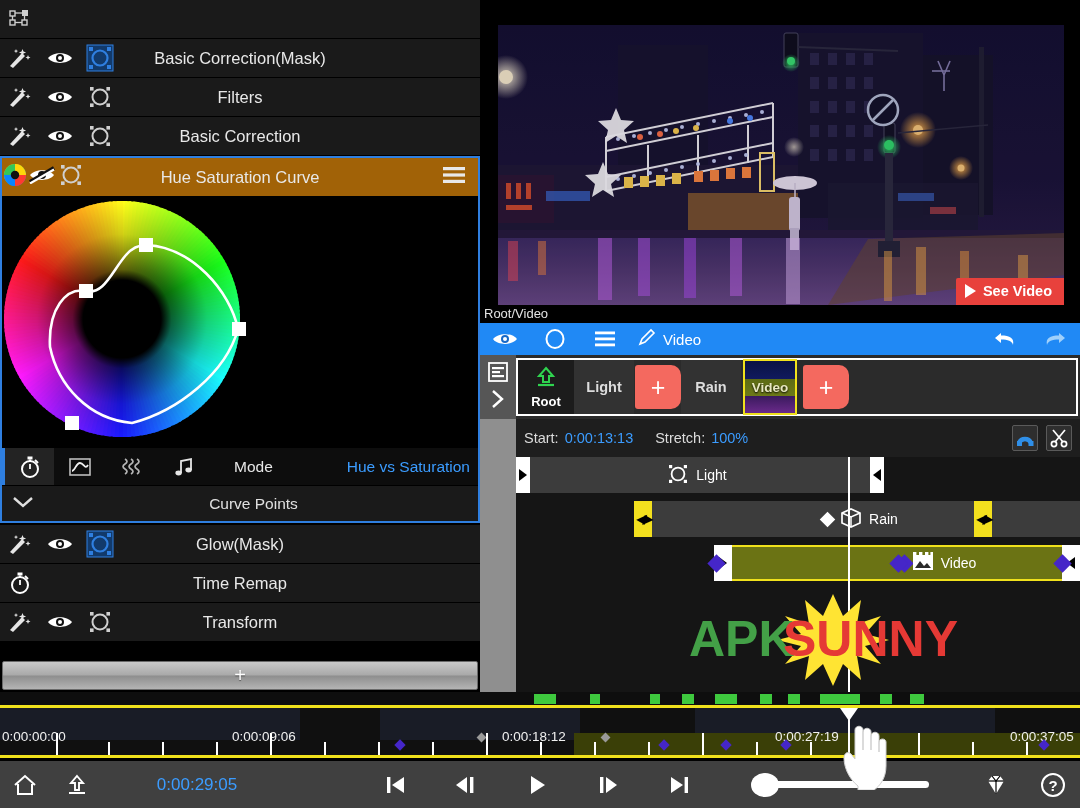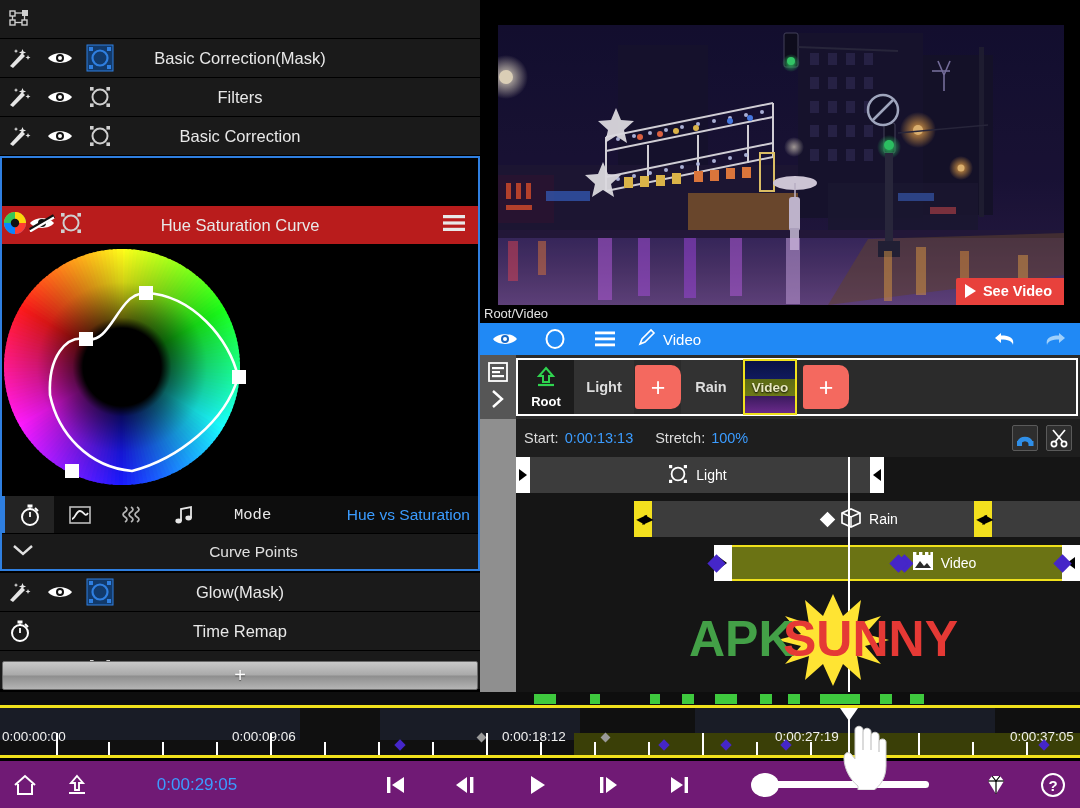--- a/index.html
+++ b/index.html
@@ -43,36 +43,36 @@
     font-size: 16.5px; color: #e8e8e8; pointer-events: none;
   }
 
   
   #hsc-block {
     border: 2px solid #2f7fe0;
     border-top: 2px solid #2f7fe0;
     background: #000;
   }
   #hsc-header {
-    height: 39px; background: #b91c1c; display: flex; align-items: center;
-    position: relative; border-bottom: 1px solid #000; margin-top: 48px;
+    height: 39px; background: #a16207; display: flex; align-items: center;
+    position: relative; border-bottom: 1px solid #000;
   }
   #hsc-header .fx-label { font-size: 16.5px; }
   .hamb { position: absolute; right: 10px; top: 50%; transform: translateY(-50%); }
 
   #wheel-area { position: relative; height: 250px; background: #000; }
   #mode-bar {
     height: 38px; background: #0d0d0d; display: flex; align-items: center;
     position: relative; border-top: 1px solid #000;
   }
   #mode-bar .mb-ic {
     width: 52px; height: 38px; display: flex; align-items: center; justify-content: center;
   }
   #mode-bar .mb-ic.active { background: #232323; border-left: 3px solid #2f7fe0; }
-  #mode-bar .mode-lbl { position: absolute; left: 232px; font-size: 15.5px; color: #e8e8e8; font-family: Liberation Mono, monospace;}
+  #mode-bar .mode-lbl { position: absolute; left: 232px; font-size: 15.5px; color: #e8e8e8;}
   #mode-bar .mode-val { position: absolute; right: 8px; font-size: 15.5px; color: #3b9cff; font-weight: 500;}
   #curve-points {
     height: 36px; background: #1a1a1a; display: flex; align-items: center;
     position: relative; border-top: 1px solid #000;
   }
   #curve-points .cp-lbl { position:absolute; left:0; right:0; text-align:center; font-size: 15.5px; color: #e0e0e0; padding-left: 27px; }
   .chev { position: absolute; left: 10px; }
 
   #add-btn {
     position: absolute; left: 0; right: 0; bottom: 16px; height: 29px;
@@ -228,21 +228,21 @@
   #r-playhead { position: absolute; top: 0; width: 2px; height: 53px; background: #fff; }
   #r-playhead-tri {
     position: absolute; top: 0; width: 0; height: 0;
     border-left: 9px solid transparent; border-right: 9px solid transparent;
     border-top: 13px solid #fff;
   }
 
   
   #bottom-bar {
     position: absolute; left: 0; top: 761px; width: 1080px; height: 47px;
-    background: #701a75; display: flex; align-items: center;
+    background: #404040; display: flex; align-items: center;
   }
   .bb-btn { display: flex; align-items: center; justify-content: center; height: 47px; }
   #tc-display { font-size: 17px; color: #3b9cff; font-weight: 500; }
   #zoom-slider { position: relative; width: 180px; height: 47px; display: flex; align-items: center;}
   #zoom-track { position: absolute; left: 14px; right: 0; height: 7px; background: #fff; border-radius: 4px; }
   #zoom-knob { position: absolute; left: 0; width: 28px; height: 24px; background: #fff; border-radius: 50%; }
 
   
   .hand { position: absolute; z-index: 40; pointer-events: none; }
 </style>

